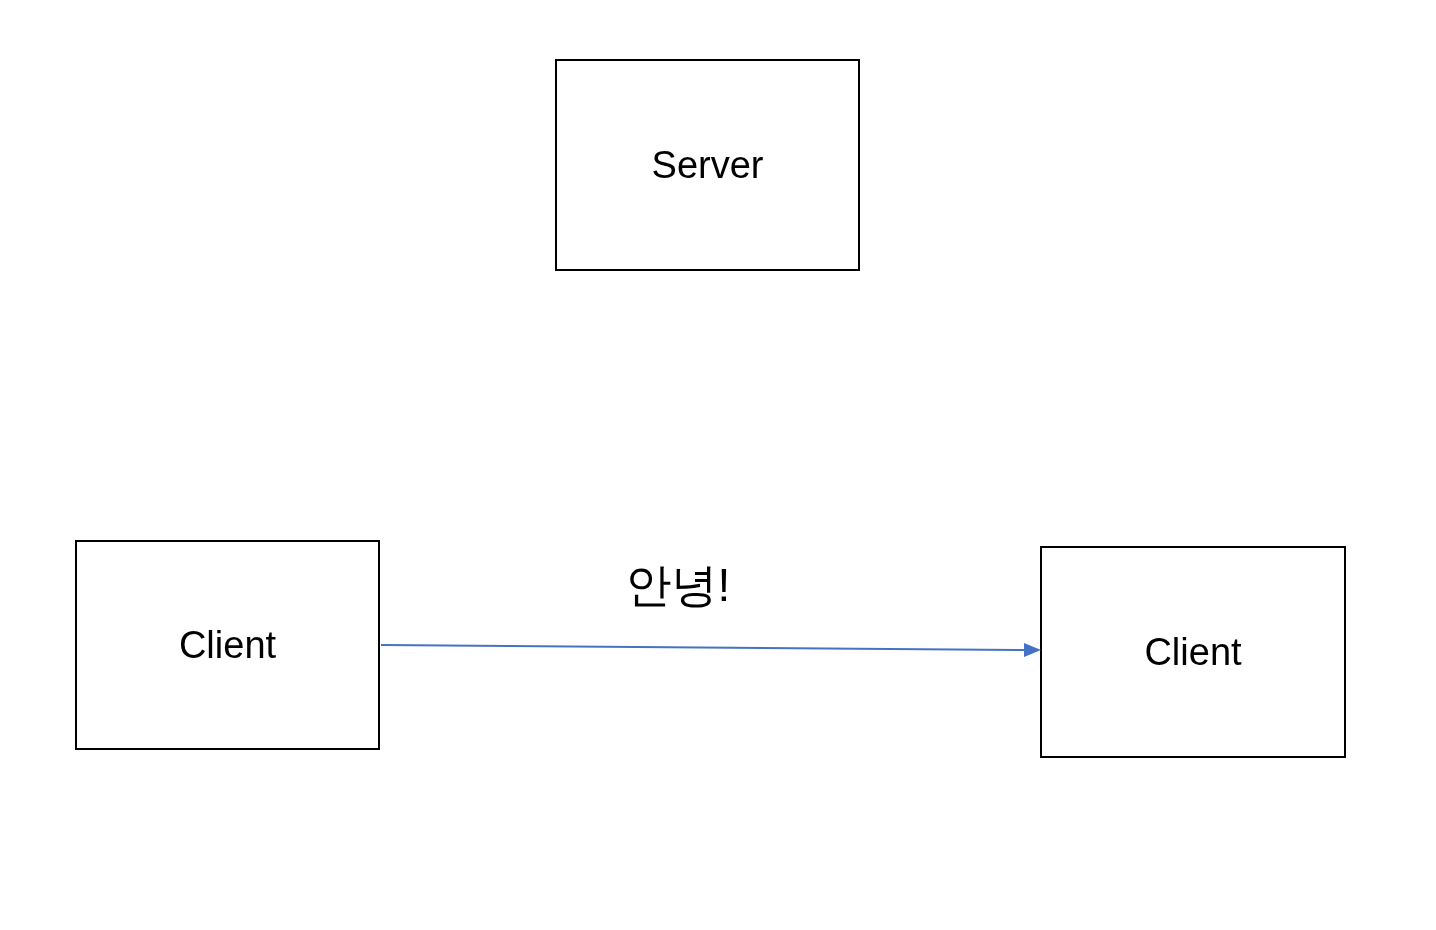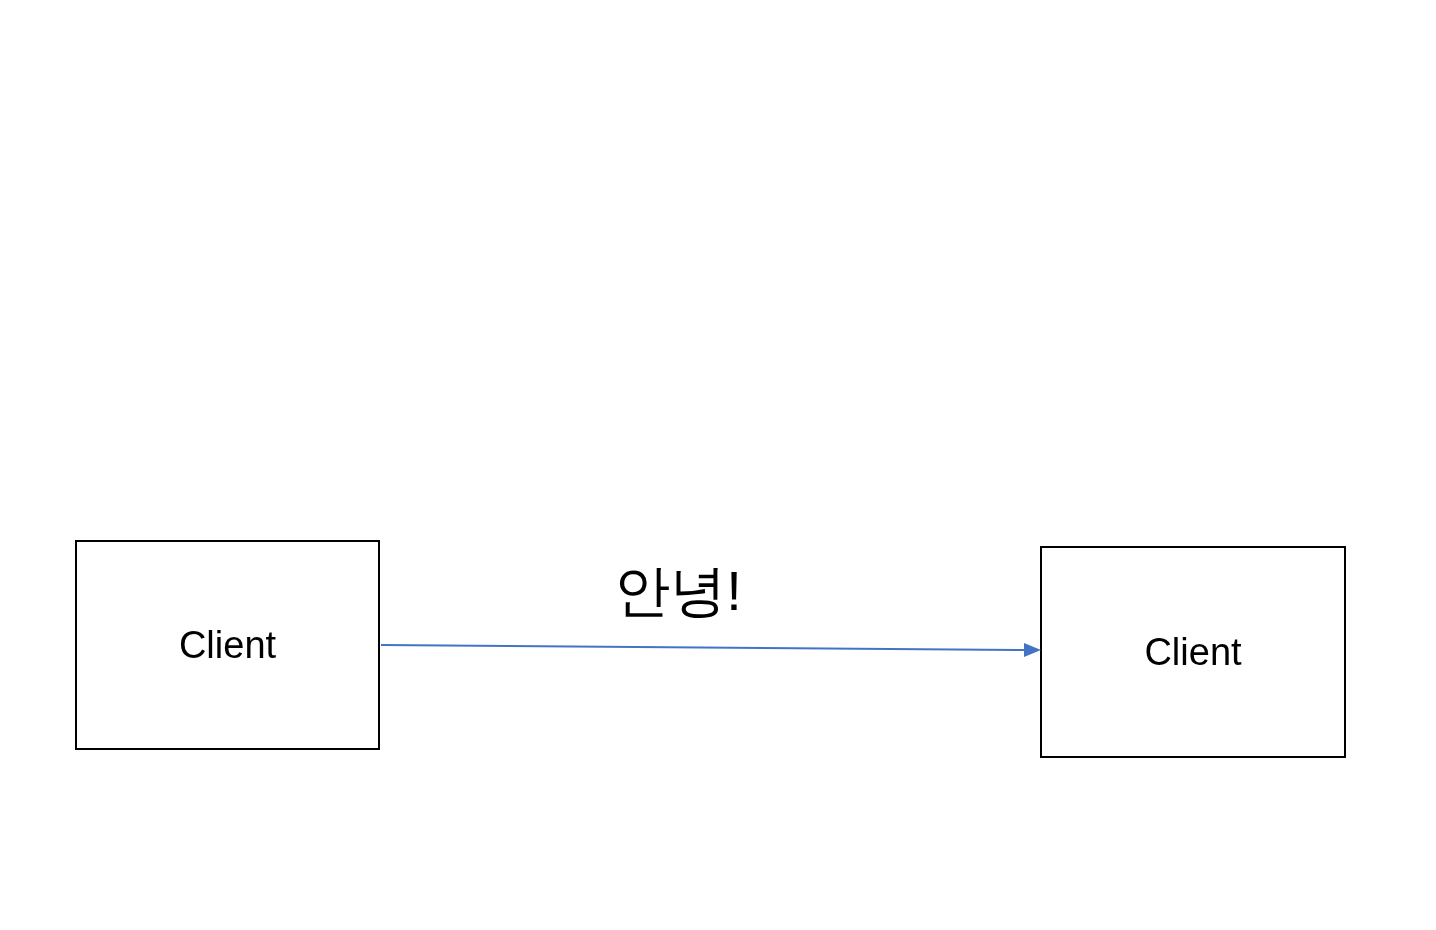--- a/index.html
+++ b/index.html
@@ -51,30 +51,33 @@
     width: 1436px;
     height: 930px;
     pointer-events: none;
   }
   .edge-label {
     position: absolute;
     left: 578px;
     top: 560px;
     width: 200px;
     text-align: center;
-    font-size: 56px;
+    font-size: 46px;
     color: #000000;
     line-height: 1.1;
   }
 </style>
 </head>
 <body>
 
 <div class="canvas">
 
+  <div class="node node-server">
+    <span>Server</span>
+  </div>
 
   <div class="node node-client-left">
     <span>Client</span>
   </div>
 
   <div class="node node-client-right">
     <span>Client</span>
   </div>
 
   <svg class="arrow-layer" viewBox="0 0 1436 930" xmlns="http://www.w3.org/2000/svg">

